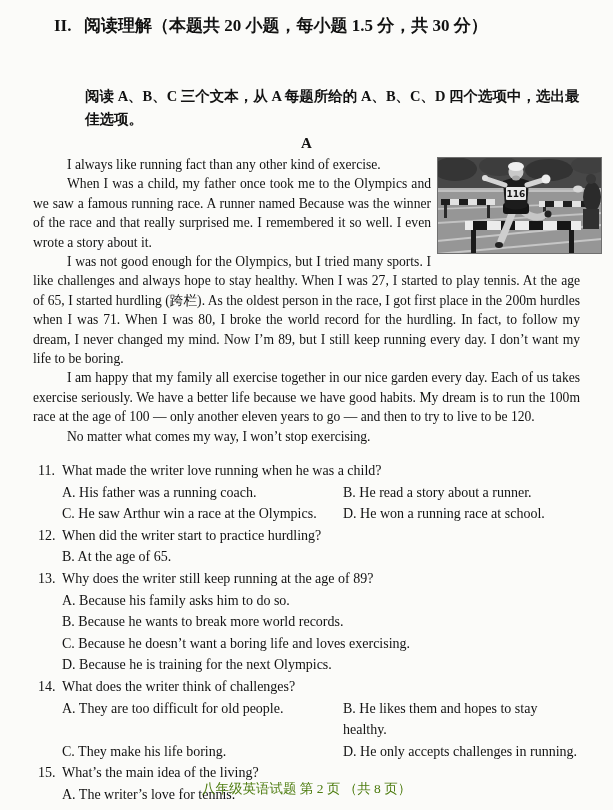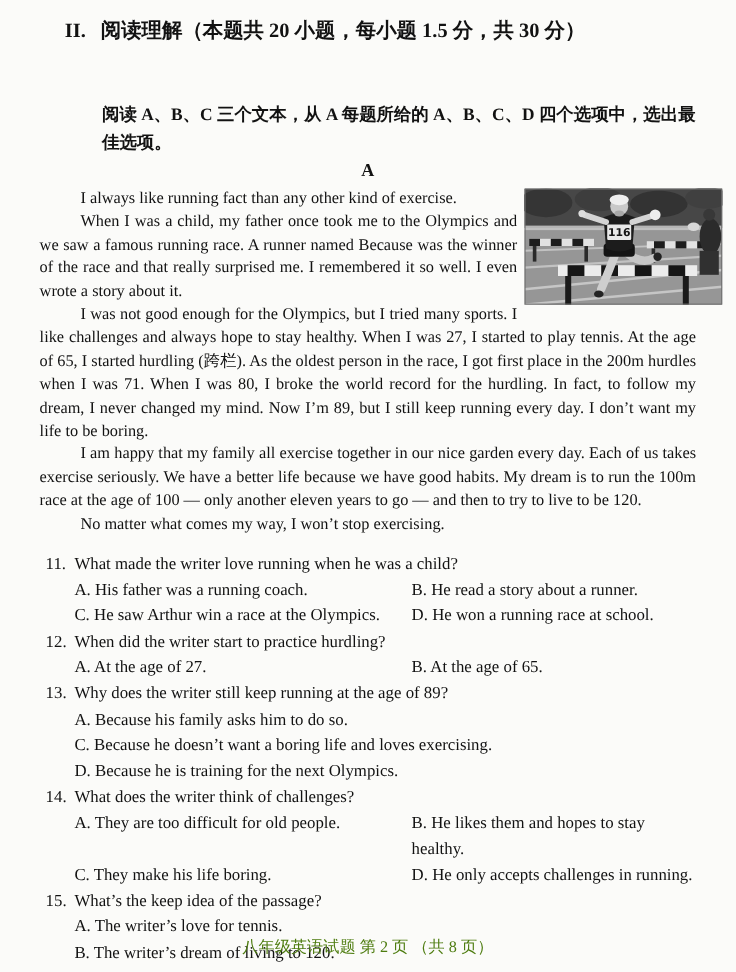--- a/index.html
+++ b/index.html
@@ -177,33 +177,33 @@
       </div>
     </div>
 
     <div class="question">
       <div class="q-line">
         <span class="q-num">12.</span>
         <span class="q-stem">When did the writer start to practice hurdling?</span>
       </div>
       <div class="opts">
         <div class="opt-row">
-          <span class="opt opt-col1">A. At the age of 27.</span>
           <span class="opt">B. At the age of 65.</span>
         </div>
       </div>
     </div>
 
     <div class="question">
       <div class="q-line">
         <span class="q-num">13.</span>
         <span class="q-stem">Why does the writer still keep running at the age of 89?</span>
       </div>
       <div class="opts">
         <span class="opt">A. Because his family asks him to do so.</span>
+        <span class="opt">B. Because he wants to break more world records.</span>
         <span class="opt">C. Because he doesn’t want a boring life and loves exercising.</span>
         <span class="opt">D. Because he is training for the next Olympics.</span>
       </div>
     </div>
 
     <div class="question">
       <div class="q-line">
         <span class="q-num">14.</span>
         <span class="q-stem">What does the writer think of challenges?</span>
       </div>
@@ -215,21 +215,21 @@
         <div class="opt-row">
           <span class="opt opt-col1">C. They make his life boring.</span>
           <span class="opt">D. He only accepts challenges in running.</span>
         </div>
       </div>
     </div>
 
     <div class="question">
       <div class="q-line">
         <span class="q-num">15.</span>
-        <span class="q-stem">What’s the keep idea of the passage?</span>
+        <span class="q-stem">What’s the main idea of the living?</span>
       </div>
       <div class="opts">
         <span class="opt">A. The writer’s love for tennis.</span>
         <span class="opt">B. The writer’s dream of living to 120.</span>
         <span class="opt">C. The writer’s lifelong love for exercise.</span>
 
       </div>
     </div>
 
   </div>

